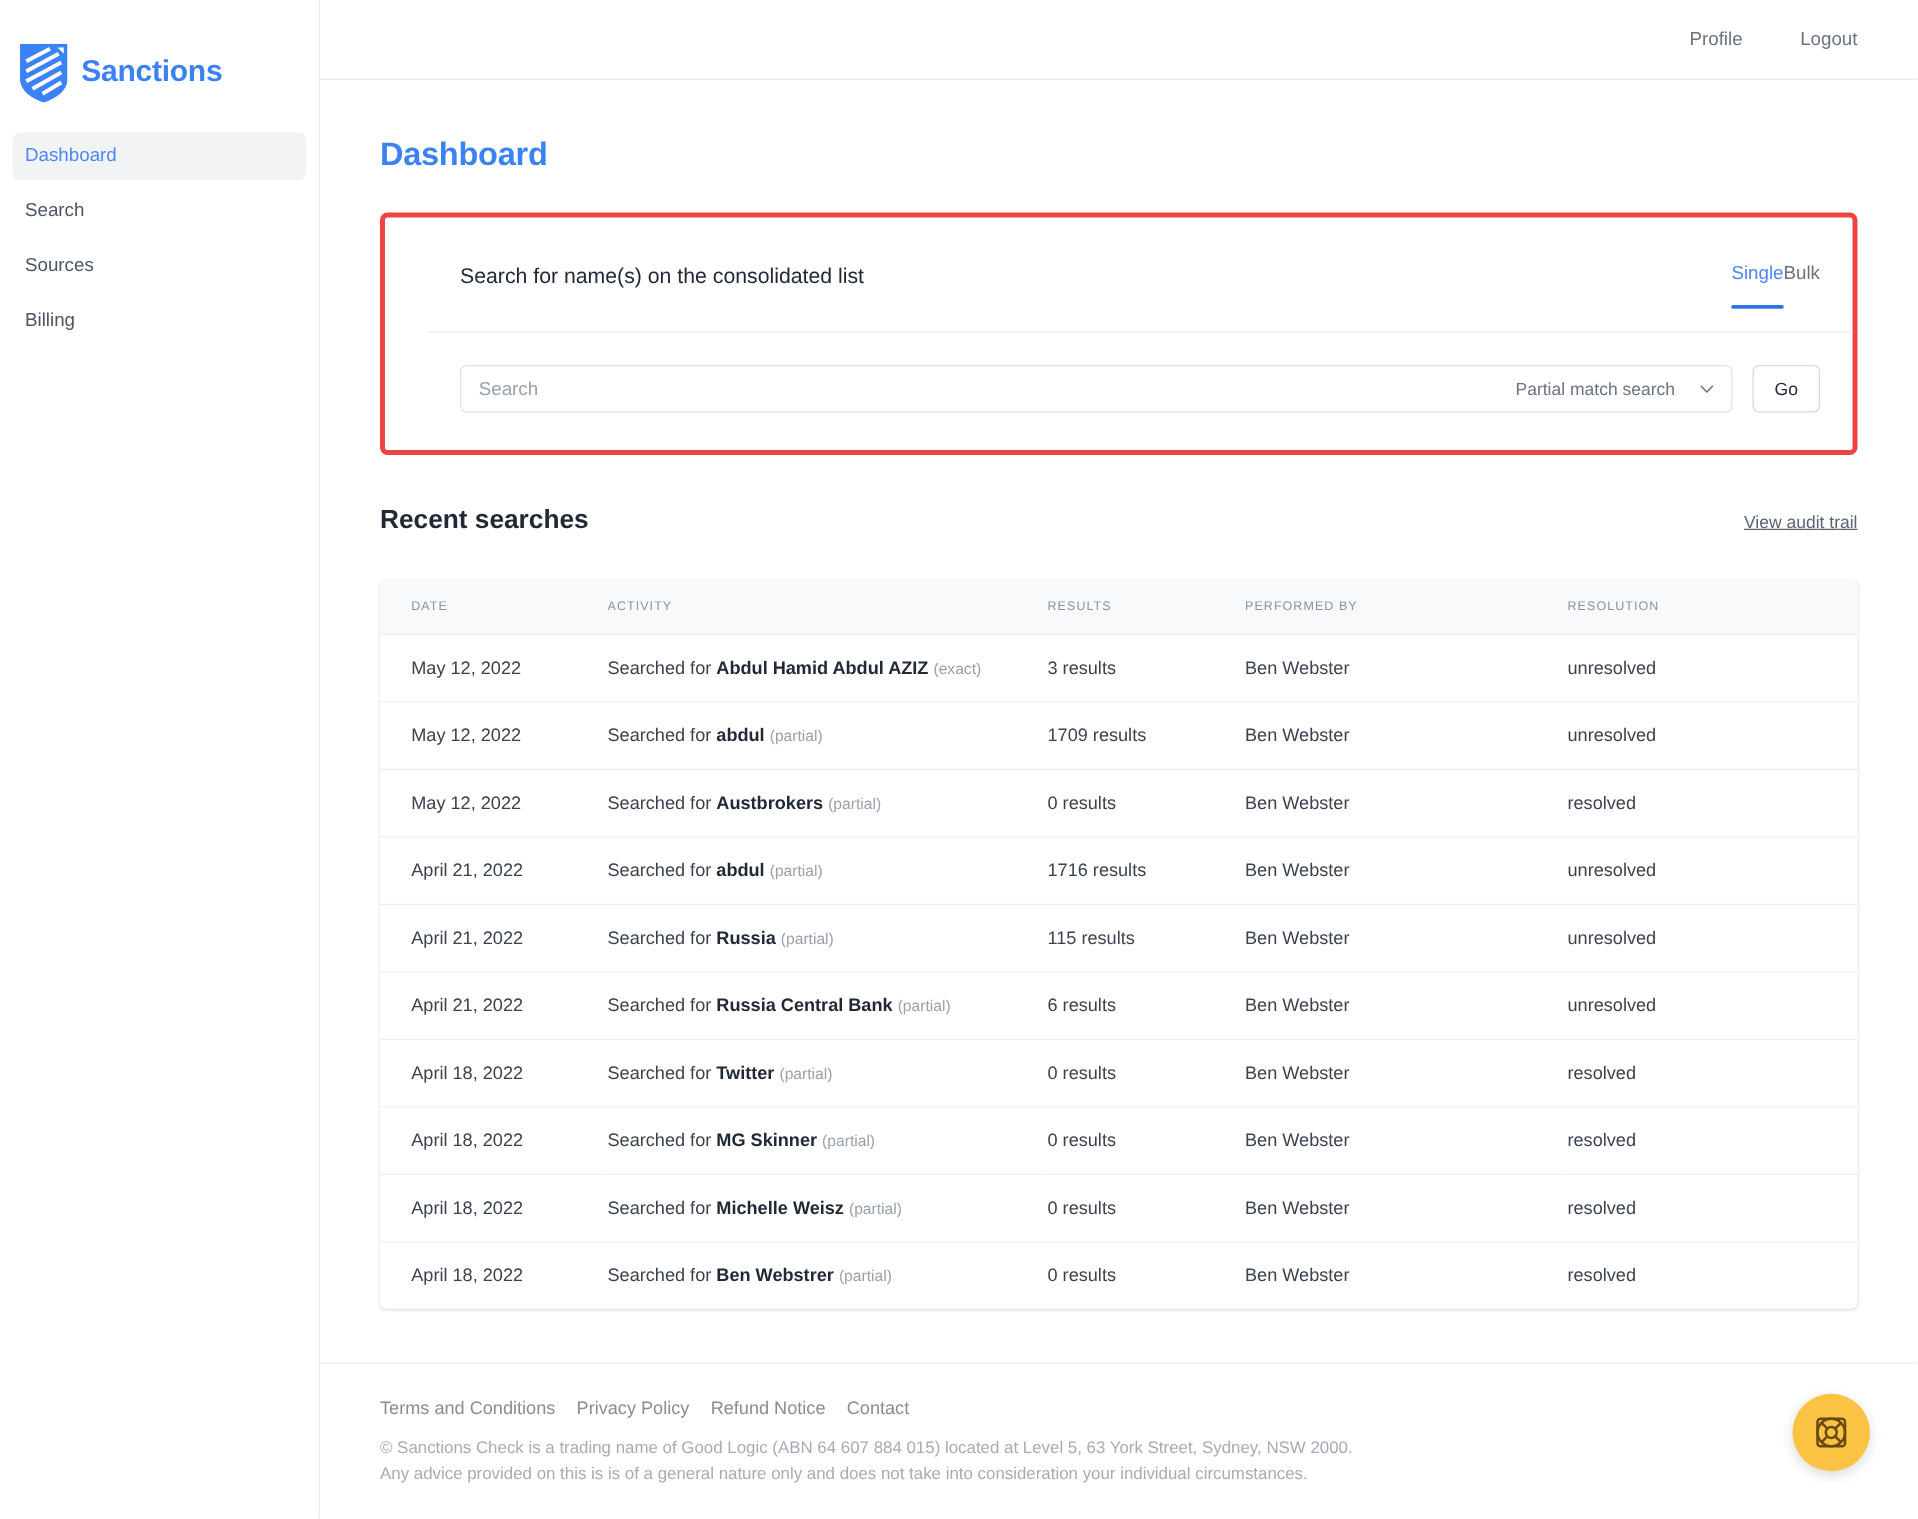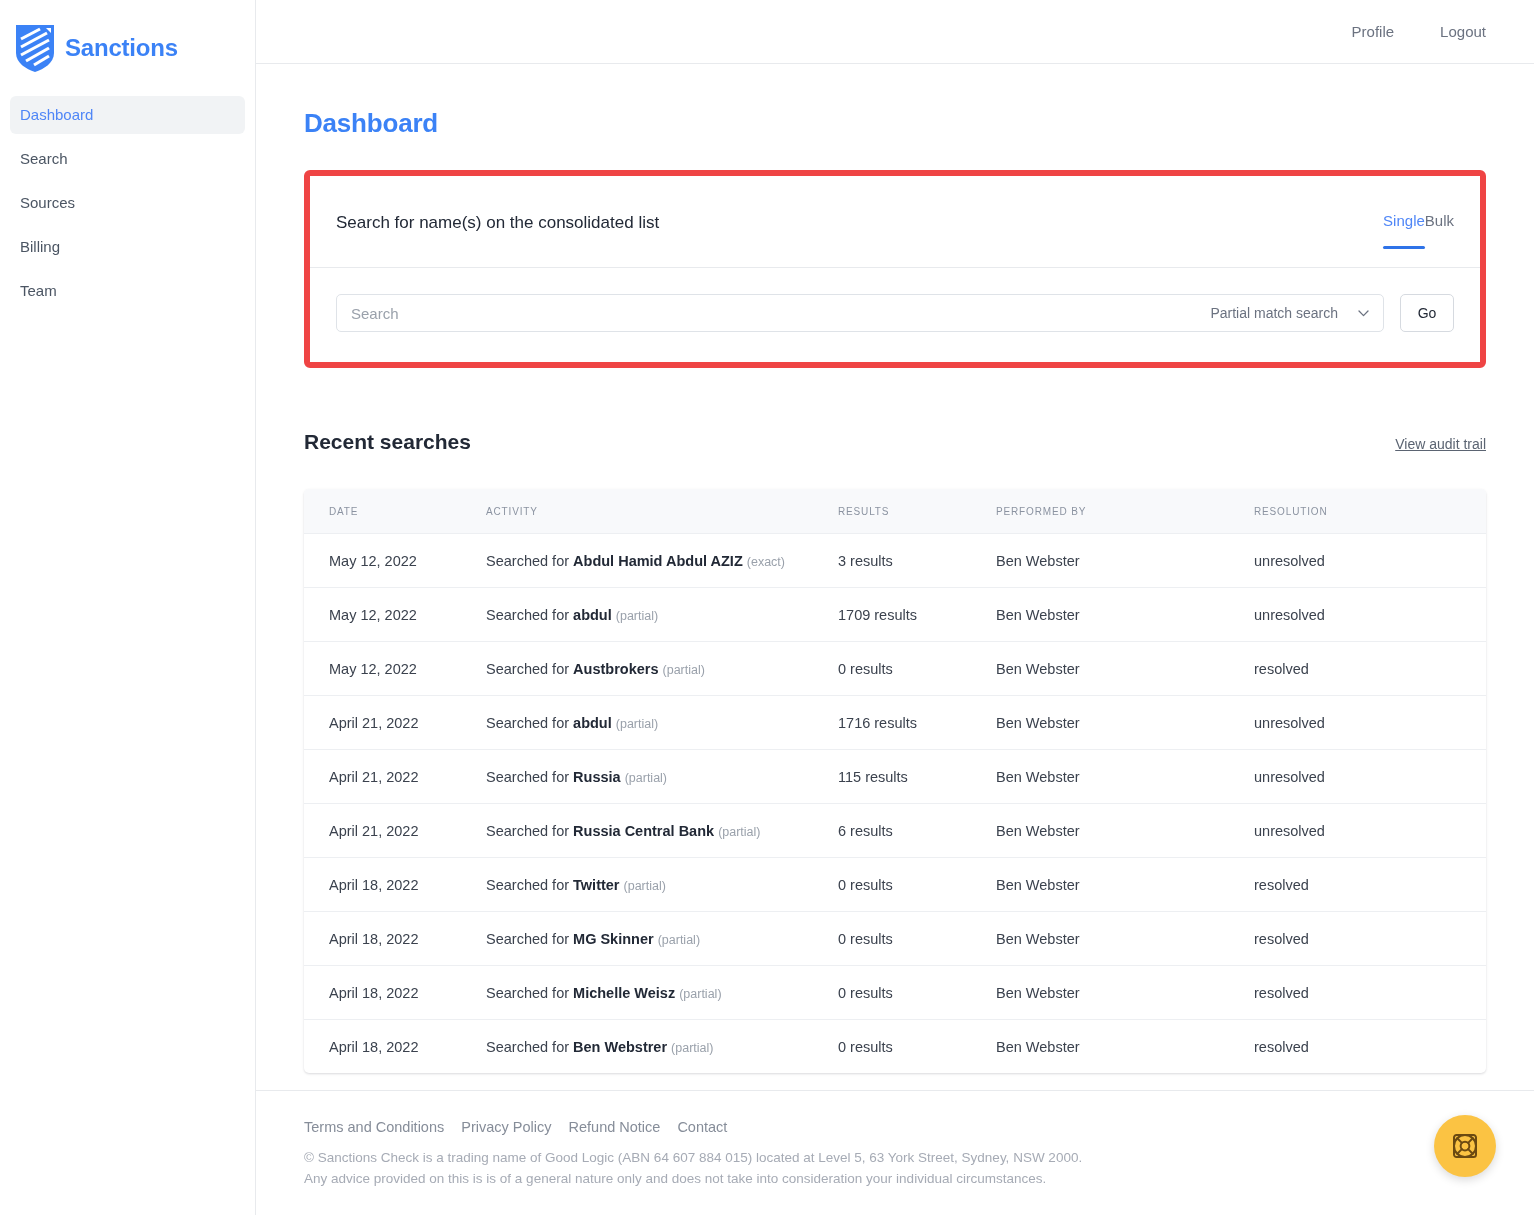--- a/index.html
+++ b/index.html
@@ -18,21 +18,21 @@
     overflow: hidden;
   }
 
   
   .sidebar {
     width: 256px;
     height: 1215px;
     flex: 0 0 256px;
     background: #ffffff;
     border-right: 1px solid #e8eaed;
-    padding-top: 0;
+    padding-top: 10px;
   }
   .brand {
     display: flex;
     align-items: center;
     gap: 11px;
     height: 96px;
     padding-left: 16px;
   }
   .brand-logo { width: 38px; height: 47px; display:block; flex:0 0 38px; }
   .brand-name {
@@ -93,24 +93,25 @@
   .page-title {
     font-size: 26px;
     font-weight: bold;
     color: #3b82f6;
     margin-bottom: 31px;
     letter-spacing: -0.2px;
   }
 
   
   .search-card {
-    border: 6px solid #ef4444;
+    border: 4px solid #ef4444;
     border-radius: 6px;
     background: #fff;
-    margin-bottom: 62px;
+    margin-bottom: 40px;
+    padding-left: 34px;
   }
   .search-card-head {
     display: flex;
     align-items: flex-start;
     justify-content: space-between;
     padding: 34px 26px 0 26px;
     height: 92px;
     border-bottom: 1px solid #e8eaed;
   }
   .search-card-title {
@@ -295,21 +296,20 @@
         <path d="M30 3 L35 3 L35 8 Z" fill="#ffffff"></path>
       </svg>
       <span class="brand-name">Sanctions</span>
     </div>
 
     <nav class="nav">
       <a class="nav-item active">Dashboard</a>
       <a class="nav-item">Search</a>
       <a class="nav-item">Sources</a>
       <a class="nav-item">Billing</a>
-      <a class="nav-item">Team</a>
     </nav>
   </aside>
 
   <div class="main">
 
     <header class="topbar">
       <a>Profile</a>
       <a>Logout</a>
     </header>
 

